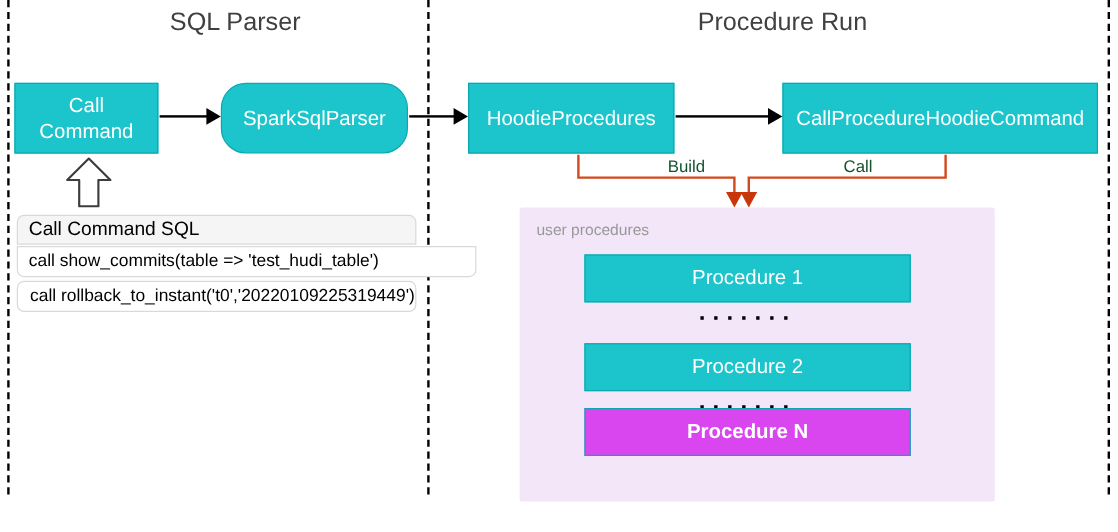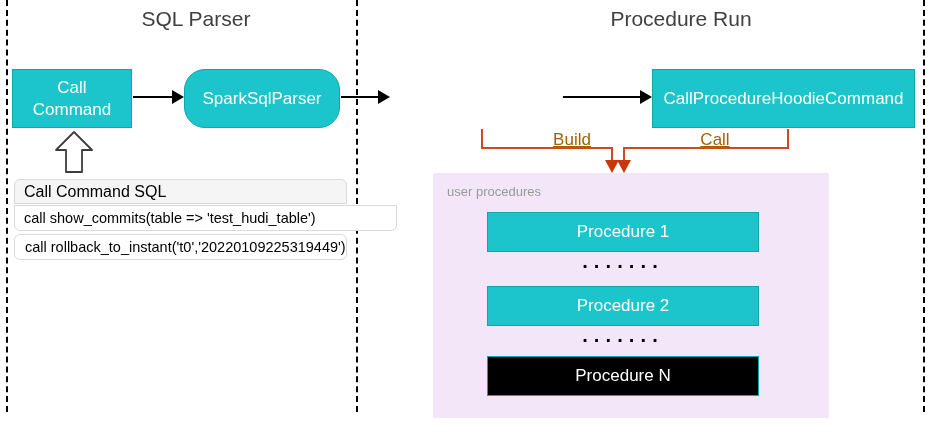--- a/index.html
+++ b/index.html
@@ -10,42 +10,45 @@
   .vdash{position:absolute;top:0;height:412px;width:0;border-left:2px dashed #000;}
   .section-title{position:absolute;top:7px;transform:translateX(-50%);font-size:21px;color:#404040;white-space:nowrap;}
   .node{
     position:absolute;display:flex;align-items:center;justify-content:center;
     color:#fff;font-size:17px;text-align:center;line-height:1.25;
     border:1px solid transparent;box-sizing:border-box;
   }
   .hline{position:absolute;height:2px;background:#000;}
   .ahead{position:absolute;width:0;height:0;border-top:7px solid transparent;border-bottom:7px solid transparent;border-left:12px solid #000;}
   .panel-box{position:absolute;box-sizing:border-box;border:1px solid #D9D9D9;font-size:14.5px;color:#000;display:flex;align-items:center;padding:0 9px;white-space:nowrap;background:#fff;}
-  .edge-label{position:absolute;transform:translateX(-50%);font-size:17px;color:#a16207;white-space:nowrap;text-decoration:underline;}
+  .edge-label{position:absolute;transform:translateX(-50%);font-size:14px;color:#14532d;white-space:nowrap;}
   .group-label{position:absolute;font-size:13px;}
   .dots{position:absolute;display:flex;align-items:center;justify-content:center;font-weight:bold;font-size:20px;letter-spacing:5px;color:#000;}
   svg{position:absolute;left:0;top:0;}
 </style>
 </head>
 <body>
 
 <div class="canvas">
 
   <div class="vdash" style="left:6px;"></div>
   <div class="vdash" style="left:356px;"></div>
   <div class="vdash" style="left:923px;"></div>
 
   <div class="section-title" style="left:196px;">SQL Parser</div>
-  <div class="section-title" style="left:652px;margin-left:29px;">Procedure Run</div>
+  <div class="section-title" style="left:652px;">Procedure Run</div>
 
   <div class="node" style="left: 12px; top: 69px; width: 120px; height: 59px; background: rgb(28, 196, 203); border-color: rgb(12, 168, 176);">
     <span style="width:80px;">Call Command</span>
   </div>
   <div class="node" style="left: 184px; top: 69px; width: 156px; height: 59px; background: rgb(28, 196, 203); border-color: rgb(12, 168, 176); border-radius: 21px;">
     <span>SparkSqlParser</span>
+  </div>
+  <div class="node" style="left: 390px; top: 69px; width: 172px; height: 59px; background: rgb(28, 196, 203); border-color: rgb(12, 168, 176);">
+    <span>HoodieProcedures</span>
   </div>
   <div class="node" style="left: 652px; top: 69px; width: 263px; height: 59px; background: rgb(28, 196, 203); border-color: rgb(12, 168, 176);">
     <span>CallProcedureHoodieCommand</span>
   </div>
 
   <div>
     <div class="hline" style="left:133px;top:96px;width:41px;"></div>
     <div class="ahead" style="left:172px;top:90px;"></div>
   </div>
   <div>
@@ -80,17 +83,17 @@
   <div class="group-label" style="left: 447px; top: 184px; color: rgb(153, 153, 153);">user procedures</div>
 
   <div class="node" style="left: 487px; top: 212px; width: 272px; height: 40px; background: rgb(28, 196, 203); border-color: rgb(12, 168, 176);">
     <span>Procedure 1</span>
   </div>
   <div class="dots" style="left:487px;top:254px;width:272px;height:24px;">·······</div>
   <div class="node" style="left: 487px; top: 286px; width: 272px; height: 40px; background: rgb(28, 196, 203); border-color: rgb(12, 168, 176);">
     <span>Procedure 2</span>
   </div>
   <div class="dots" style="left:487px;top:328px;width:272px;height:24px;">·······</div>
-  <div class="node" style="left: 487px; top: 356px; width: 272px; height: 40px; background: #000000; border-color: rgb(12, 168, 176);">
+  <div class="node" style="left: 487px; top: 340px; width: 272px; height: 40px; background: #d946ef; border-color: rgb(12, 168, 176); font-weight: bold;">
     <span>Procedure N</span>
   </div>
 
 </div>
 
 </body></html>

